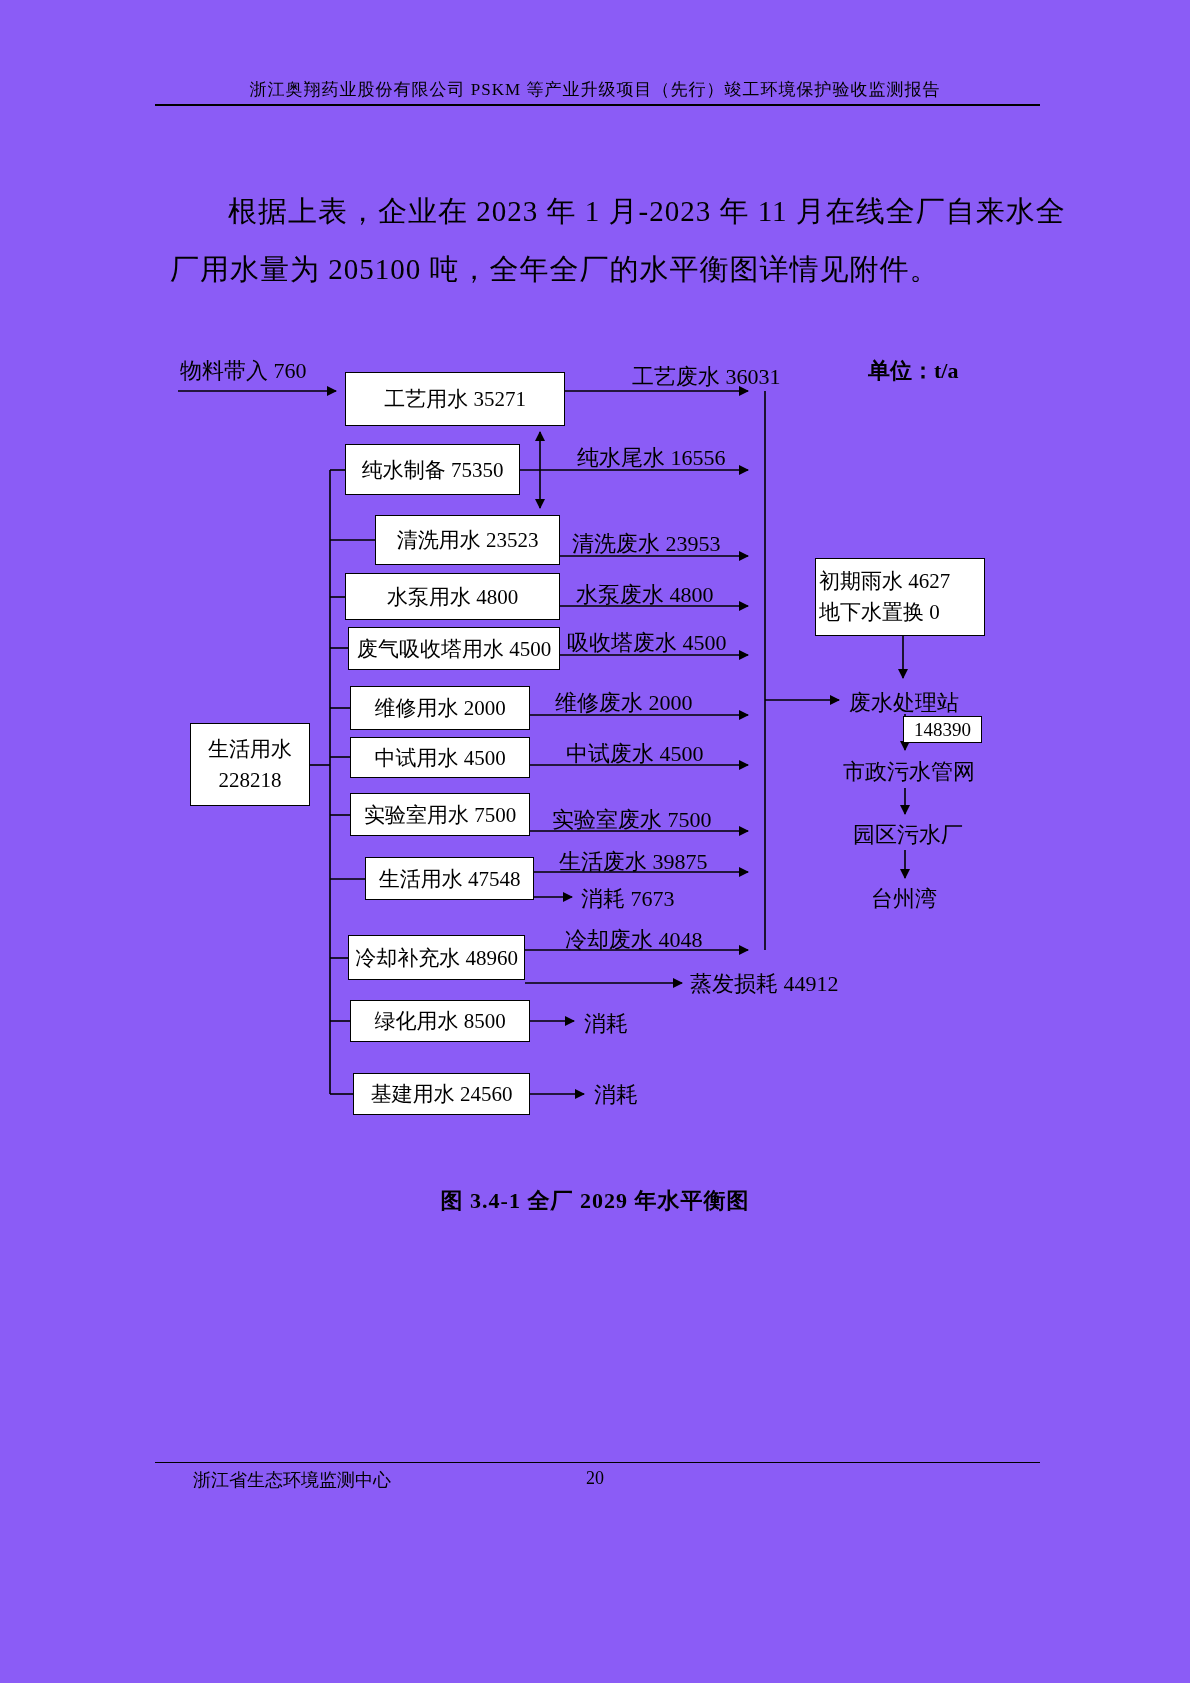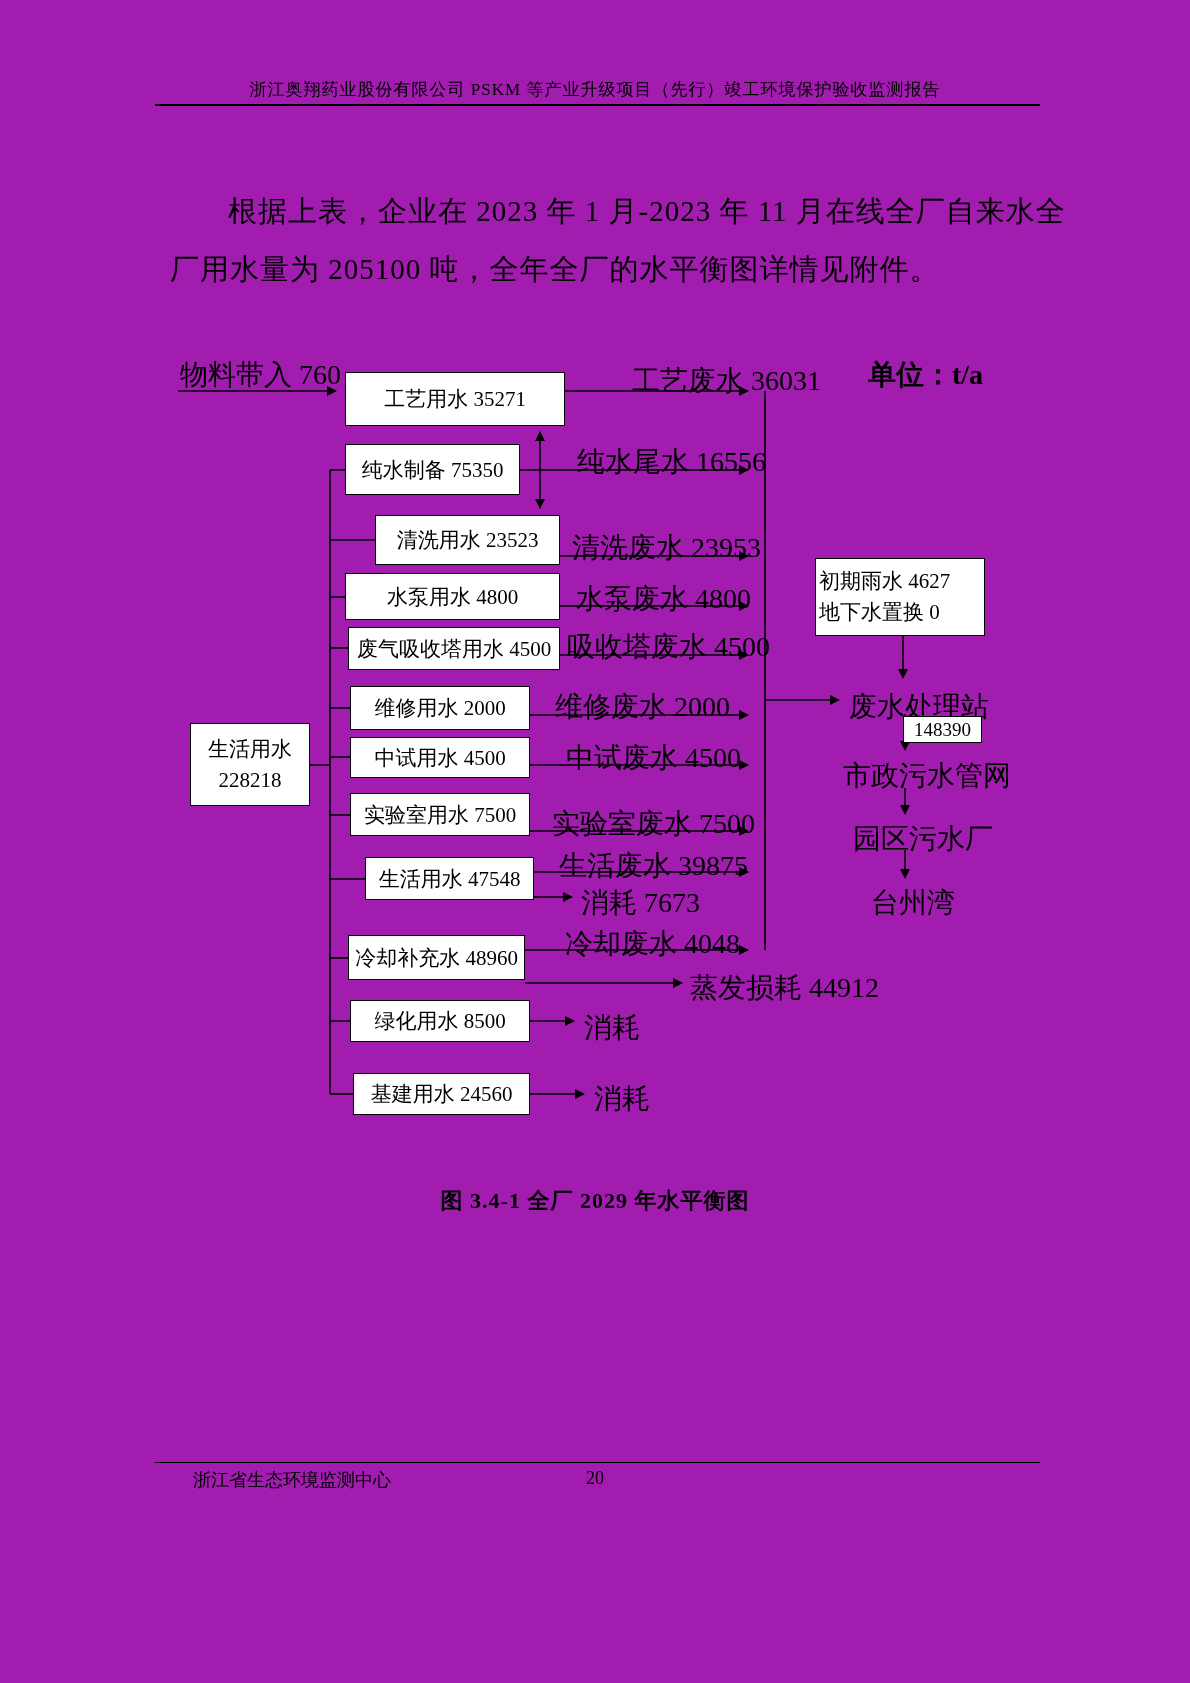--- a/index.html
+++ b/index.html
@@ -1,36 +1,36 @@
 <!DOCTYPE html>
 <html><head>
 <meta charset="utf-8">
 <style>
   * { margin:0; padding:0; box-sizing:border-box; }
   html,body { background:#fff; }
   .page {
-    position:relative; width:1190px; height:1683px; background:#a21caf;
+    position:relative; width:1190px; height:1683px; background:#8b5cf6;
     font-family:"Liberation Serif", serif; color:#000; overflow:hidden;
   }
   .header-title {
     position:absolute; top:78px; left:0; width:1190px; text-align:center;
     font-size:17px; letter-spacing:1px;
   }
   .header-rule { position:absolute; top:104px; left:155px; width:885px; height:2px; background:#000; }
   .para-line { position:absolute; left:170px; font-size:29px; white-space:nowrap; letter-spacing:1px; }
   .overlay { position:absolute; top:0; left:0; }
   .overlay line { stroke:#000; stroke-width:1.6; }
   .dbox {
     position:absolute; border:1.6px solid #000; background:#fff;
     display:flex; align-items:center; justify-content:center;
     font-size:21px; white-space:nowrap;
   }
   .dbox.two-line { flex-direction:column; line-height:31px; }
   .dbox.left-align { align-items:flex-start; padding-left:3px; justify-content:center; }
-  .dlabel { position:absolute; font-size:28px; white-space:nowrap; }
+  .dlabel { position:absolute; font-size:22px; white-space:nowrap; }
   .bold { font-weight:bold; }
   .caption {
     position:absolute; top:1186px; left:35px; width:1120px; text-align:center;
     font-size:22px; font-weight:bold; letter-spacing:1px;
   }
   .footer-rule { position:absolute; top:1462px; left:155px; width:885px; height:1px; background:#000; }
   .footer-left { position:absolute; top:1468px; left:193px; font-size:18px; }
   .footer-page { position:absolute; top:1468px; left:35px; width:1120px; text-align:center; font-size:18px; }
 </style>
 </head>

